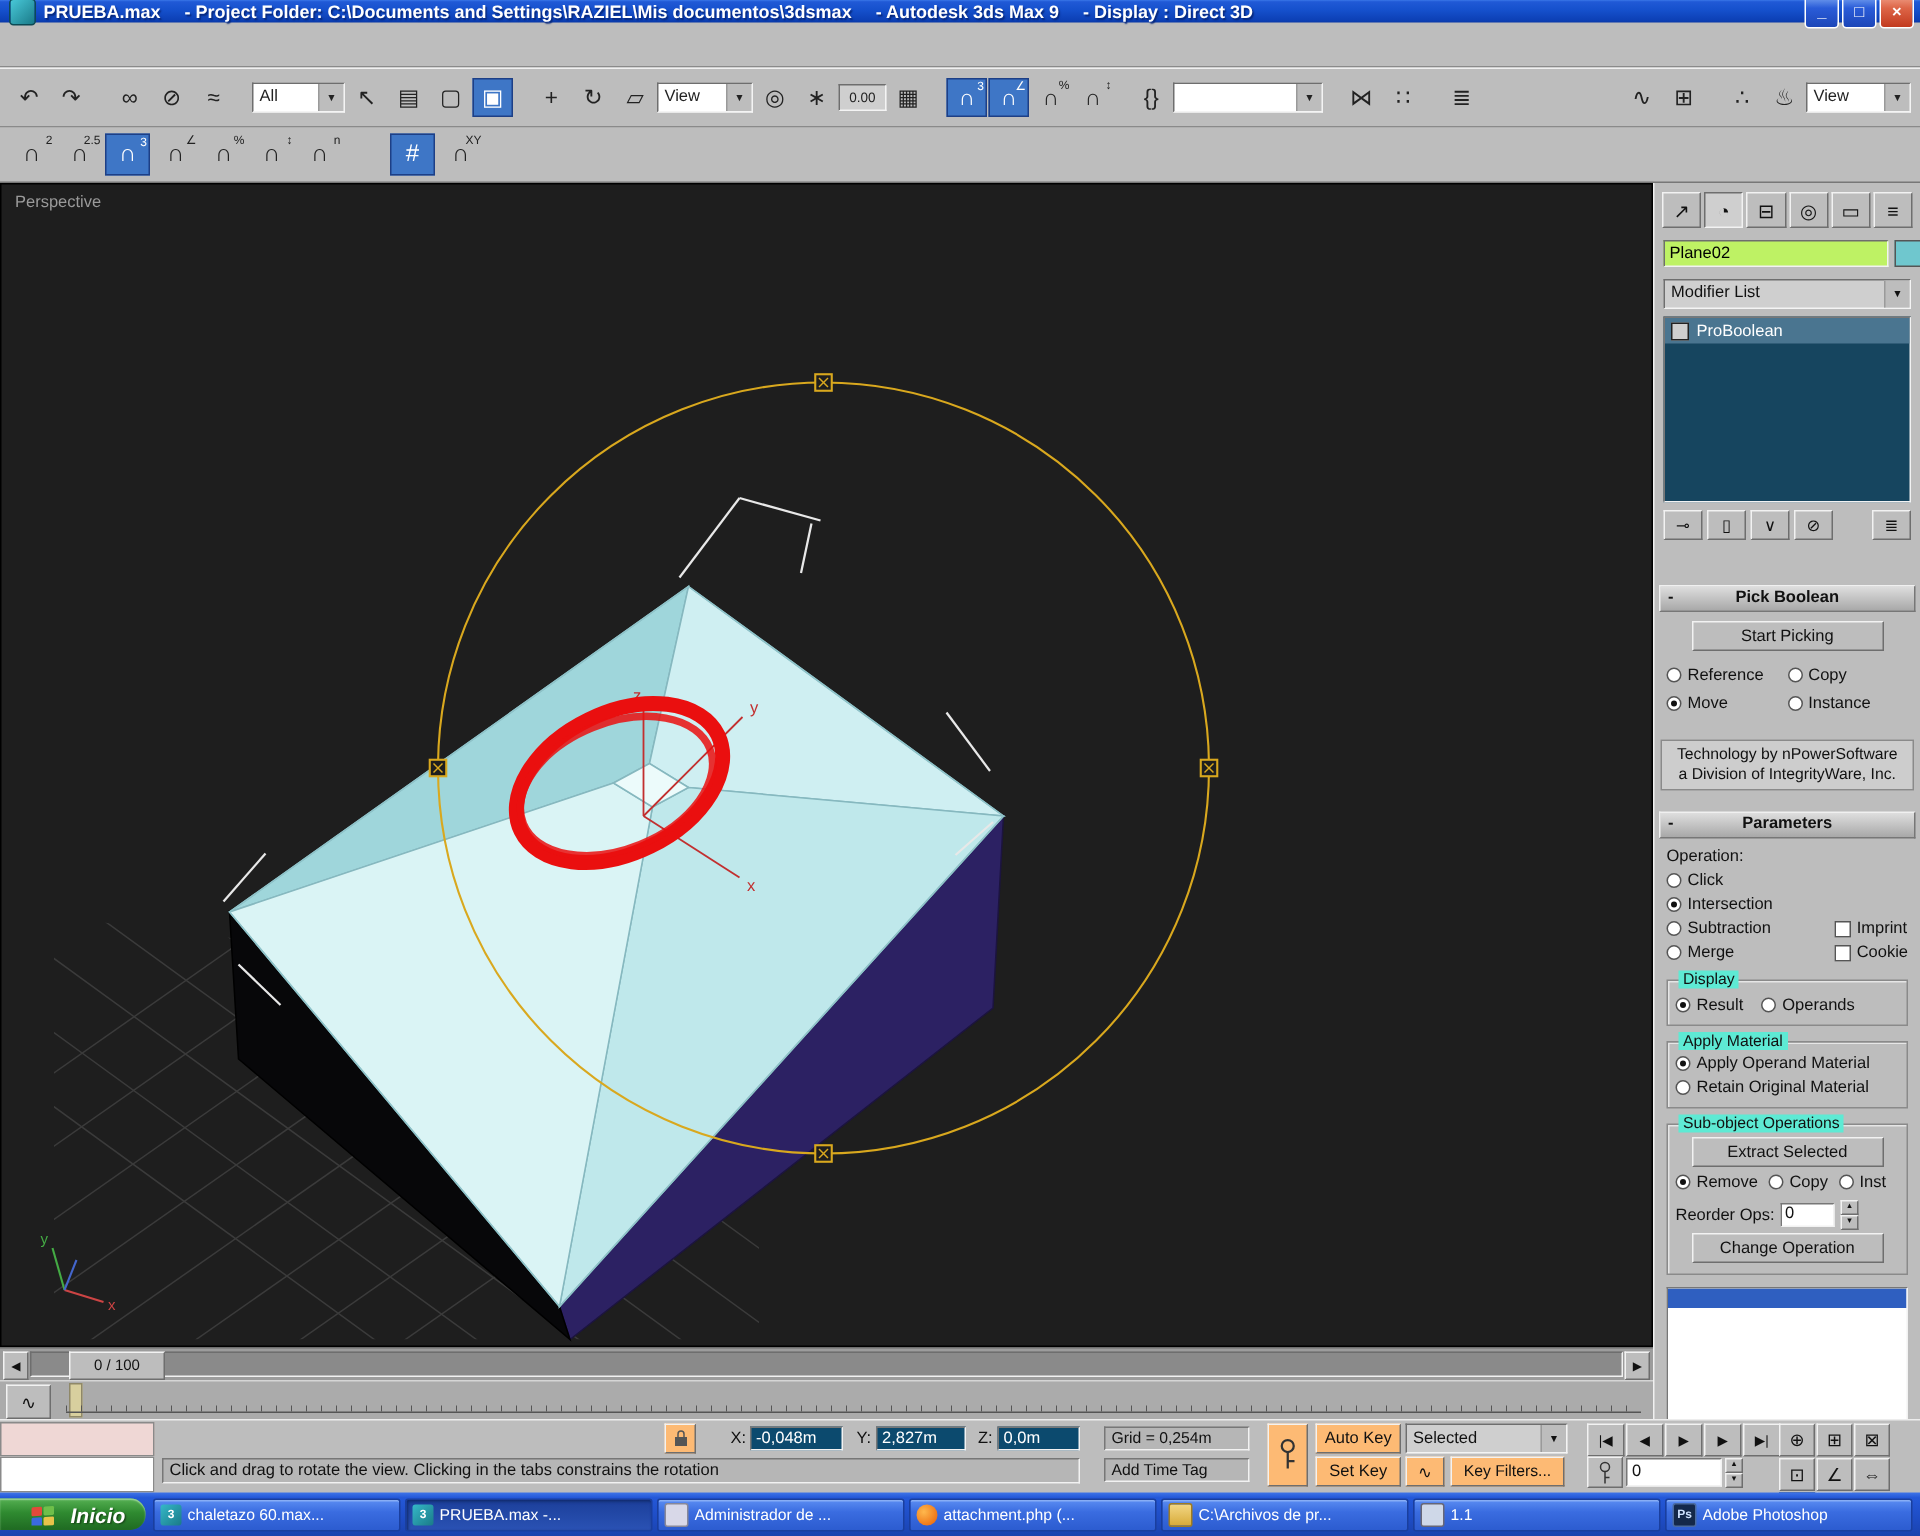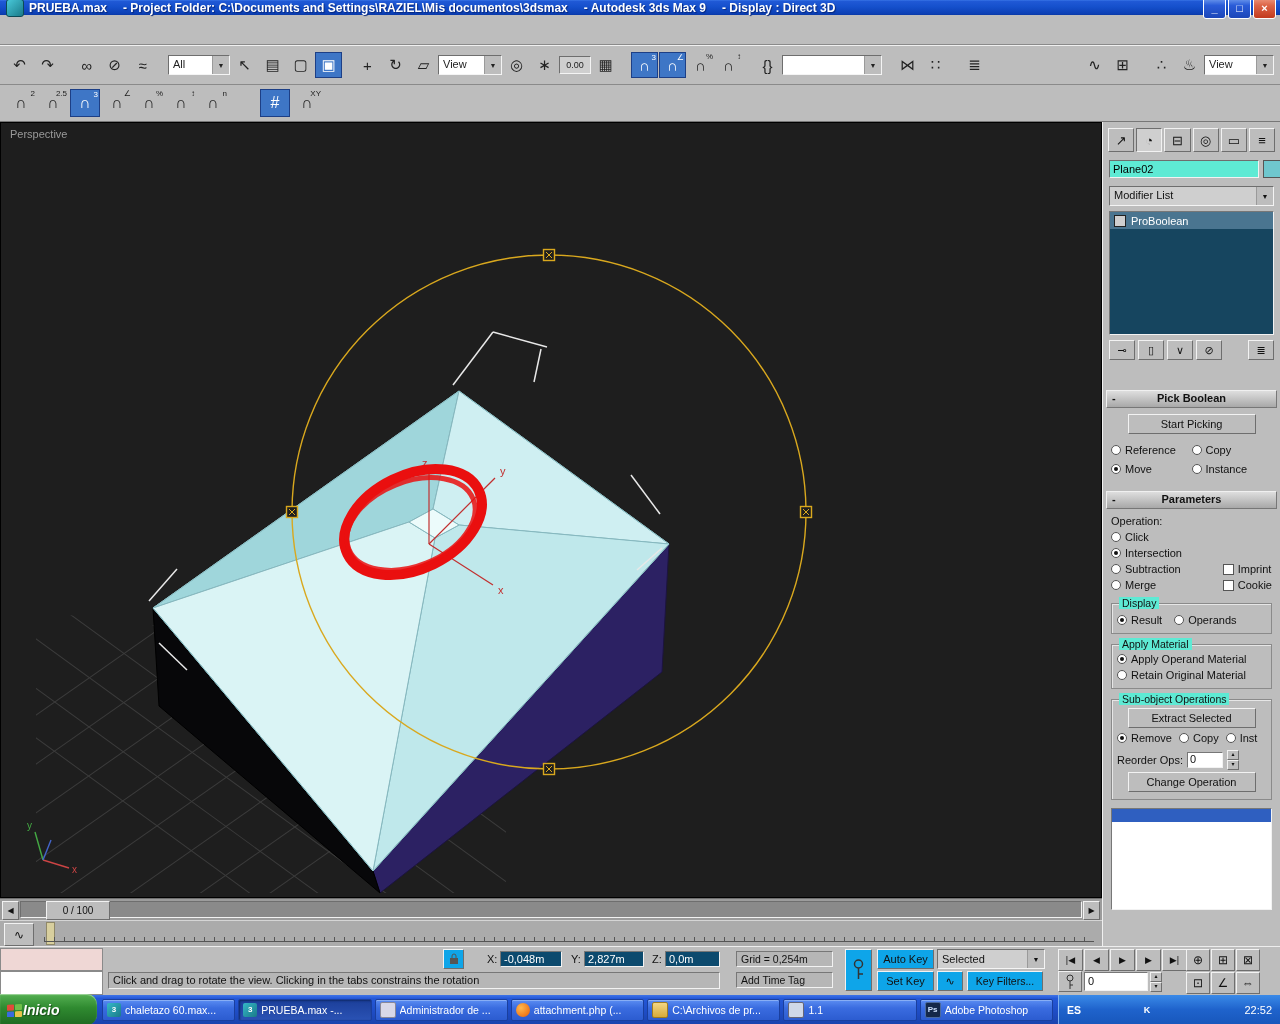--- a/index.html
+++ b/index.html
@@ -47,21 +47,21 @@
   
   .viewport{position:absolute;left:0;top:122px;width:1102px;height:776px;background:#1e1e1e;border:1px solid #000;box-sizing:border-box;}
   .vp-svg text{font-family:"Liberation Sans",sans-serif;}
   
   .cmdpanel{position:absolute;left:1102px;top:122px;width:178px;height:824px;background:#bdbdbd;
     border-left:1px solid #f0f0f0;box-sizing:border-box;padding-top:6px;}
   .cp-tabs{display:flex;gap:2px;margin:0 5px;}
   .cp-tab{width:25px;height:22px;display:flex;align-items:center;justify-content:center;font-size:13px;}
   .cp-tab.active{background:#cfcfcf;border-color:#6e6e6e #f2f2f2 #f2f2f2 #6e6e6e;}
   .cp-name-row{display:flex;gap:4px;margin:8px 6px 0;align-items:center;}
-  .cp-name{flex:1;height:16px;background:#5eead4;border:1px solid;border-color:#6e6e6e #f2f2f2 #f2f2f2 #6e6e6e;
+  .cp-name{flex:1;height:16px;background:#bef264;border:1px solid;border-color:#6e6e6e #f2f2f2 #f2f2f2 #6e6e6e;
     font-family:"Liberation Sans",sans-serif;font-size:11px;padding:0 3px;}
   .cp-swatch{width:16px;height:16px;border:1px solid #555;flex:none;}
   .cp-dd{display:flex;height:18px;margin:8px 6px 0;background:#cfcfcf;border:1px solid;
     border-color:#6e6e6e #f4f4f4 #f4f4f4 #6e6e6e;align-items:stretch;}
   .cp-dd-label{flex:1;padding:2px 4px 0;font-size:11px;}
   .cp-dd .tb-arrow{display:flex;width:16px;align-items:center;justify-content:center;font-size:7px;
     background:#bdbdbd;border-left:1px solid #9a9a9a;}
   .cp-stack{margin:5px 6px 0;height:122px;background:#16455f;border:1px solid;
     border-color:#777 #f2f2f2 #f2f2f2 #777;overflow:hidden;}
   .stack-row{height:17px;display:flex;align-items:center;padding-left:4px;color:#fff;font-size:11px;}
@@ -120,21 +120,21 @@
   
   .statusbar{position:absolute;left:0;top:946px;width:1280px;height:49px;background:#bdbdbd;border-top:1px solid #ededed;box-sizing:border-box;}
   .statusbar>div,.statusbar>span{position:absolute;box-sizing:border-box;}
   .sb-listener-top{left:0;top:1px;width:103px;height:23px;background:#efd7d5;border:1px solid #8a8a8a;}
   .sb-listener-bottom{left:0;top:24px;width:103px;height:24px;background:#fff;border:1px solid #8a8a8a;}
   .sunken-field{background:#b6b6b6;border:1px solid;border-color:#777 #f2f2f2 #f2f2f2 #777;
     font-size:11px;padding:1px 4px;overflow:hidden;white-space:nowrap;}
   .sb-status{left:108px;top:3px;width:330px;height:17px;}
   .sb-prompt{left:108px;top:25px;width:612px;height:17px;}
   .sb-lock{left:443px;top:2px;width:21px;height:20px;}
-  .sb-btn{background:#0ea5e9;border:1px solid;border-color:#f2f2f2 #6e6e6e #6e6e6e #f2f2f2;font-size:11px;
+  .sb-btn{background:#fdba74;border:1px solid;border-color:#f2f2f2 #6e6e6e #6e6e6e #f2f2f2;font-size:11px;
     display:flex;align-items:center;justify-content:center;}
   .coord-label{font-size:11px;top:6px;}
   .sb-xl{left:487px;} .sb-yl{left:571px;} .sb-zl{left:652px;}
   .coord-field{background:#0c4a6e;color:#fff;font-size:11px;border:1px solid;border-color:#777 #f2f2f2 #f2f2f2 #777;
     padding:1px 3px;overflow:hidden;white-space:nowrap;}
   .sb-xf{left:500px;top:4px;width:62px;height:16px;}
   .sb-yf{left:584px;top:4px;width:60px;height:16px;}
   .sb-zf{left:665px;top:4px;width:55px;height:16px;}
   .sb-grid{left:736px;top:4px;width:97px;height:16px;font-size:10.5px;}
   .sb-timetag{left:736px;top:25px;width:97px;height:16px;font-size:10.5px;}
@@ -153,22 +153,22 @@
   .sb-pb2{left:1058px;top:24px;display:flex;gap:2px;align-items:center;}
   .pb-key{width:22px;height:19px;display:flex;align-items:center;justify-content:center;}
   .pb-frame{width:56px;height:17px;background:#fff;border:1px solid;border-color:#777 #f2f2f2 #f2f2f2 #777;
     font-size:11px;padding:0 3px;line-height:16px;}
   .sb-nav{left:1186px;top:2px;width:92px;display:flex;flex-wrap:wrap;gap:1px;}
   .nav-btn{width:22px;height:20px;font-size:12px;display:flex;align-items:center;justify-content:center;}
   .nav-btn.active{background:#3e76c6;color:#fff;border-color:#1d3f86;}
   
   .taskbar{position:absolute;left:0;top:995px;width:1280px;height:29px;display:flex;align-items:center;
     background:linear-gradient(180deg,#3f74e8 0%,#2458d8 12%,#1e4cc4 60%,#1a43ae 100%);}
-  .start-btn{height:31px;width:97px;flex:none;background:linear-gradient(180deg,#55b052,#2f8a30 45%,#1f6a22);
-    border-radius:0 10px 10px 0;display:flex;align-items:center;gap:0;padding-left:6px;box-sizing:border-box;
+  .start-btn{height:21px;width:97px;flex:none;background:linear-gradient(180deg,#55b052,#2f8a30 45%,#1f6a22);
+    border-radius:0 10px 10px 0;display:flex;align-items:center;gap:10px;padding-left:20px;box-sizing:border-box;
     color:#fff;font-style:italic;font-weight:bold;font-size:14px;box-shadow:inset 0 1px 1px #9fd59c;text-shadow:1px 1px 1px #1a4a1a;}
   .task-strip{flex:1;display:flex;gap:3px;padding:0 5px;height:22px;min-width:0;}
   .task-btn{flex:1;min-width:0;display:flex;align-items:center;gap:4px;padding:0 4px;color:#fff;font-size:10.5px;
     background:linear-gradient(180deg,#5b8df2,#3a6ce0 40%,#2c5cd0);border:1px solid #1a3f9e;border-radius:2px;
     box-shadow:inset 0 1px 0 #88aef5;}
   .task-btn.active{background:linear-gradient(180deg,#1c3f9a,#2a52b4);box-shadow:inset 1px 1px 2px #102a6a;}
   .task-label{overflow:hidden;text-overflow:ellipsis;white-space:nowrap;}
   .task-ico{width:14px;height:14px;flex:none;border-radius:2px;display:flex;align-items:center;justify-content:center;
     font-size:8px;font-weight:bold;}
   .ico-max{background:linear-gradient(135deg,#35b8c8,#1a7a88);color:#fff;}
@@ -617,20 +617,24 @@
             <span class="radio"></span>
             <span>Move</span>
           </div>
           <div class="opt">
             <span class="radio"></span>
             <span>Instance</span>
           </div>
         </div>
     </div>
 
+    <div class="tech-box">
+      <div>Technology by nPowerSoftware</div>
+      <div>a Division of IntegrityWare, Inc.</div>
+    </div>
 
     <div class="rollout-h second">
       <span class="minus">-</span>
       <span>Parameters</span>
     </div>
     <div class="rollout-body">
       <div class="cp-label">Operation:</div>
       <div class="ops-wrap">
         <div class="opt-col">
 
@@ -910,40 +914,15 @@
           </span>
           <span class="task-label">1.1</span>
         </div>
         <div class="task-btn">
           <span class="task-ico ico-ps">
             <span class="task-ico-text">Ps</span>
           </span>
           <span class="task-label">Adobe Photoshop</span>
         </div>
       </div>
-    <div class="tray">
-      <span class="tray-lang">ES</span>
-      <span style="display:flex;gap:4px">
-
-      <span class="tray-ico">
-            <span class="tray-ico-text"></span>
-          </span>
-          <span class="tray-ico">
-            <span class="tray-ico-text"></span>
-          </span>
-          <span class="tray-ico">
-            <span class="tray-ico-text"></span>
-          </span>
-          <span class="tray-ico">
-            <span class="tray-ico-text">K</span>
-          </span>
-          <span class="tray-ico">
-            <span class="tray-ico-text"></span>
-          </span>
-          <span class="tray-ico">
-            <span class="tray-ico-text"></span>
-          </span>
-        </span>
-      <span class="tray-time">22:52</span>
-    </div>
   </div>
 
 </div>
 
 </body></html>

